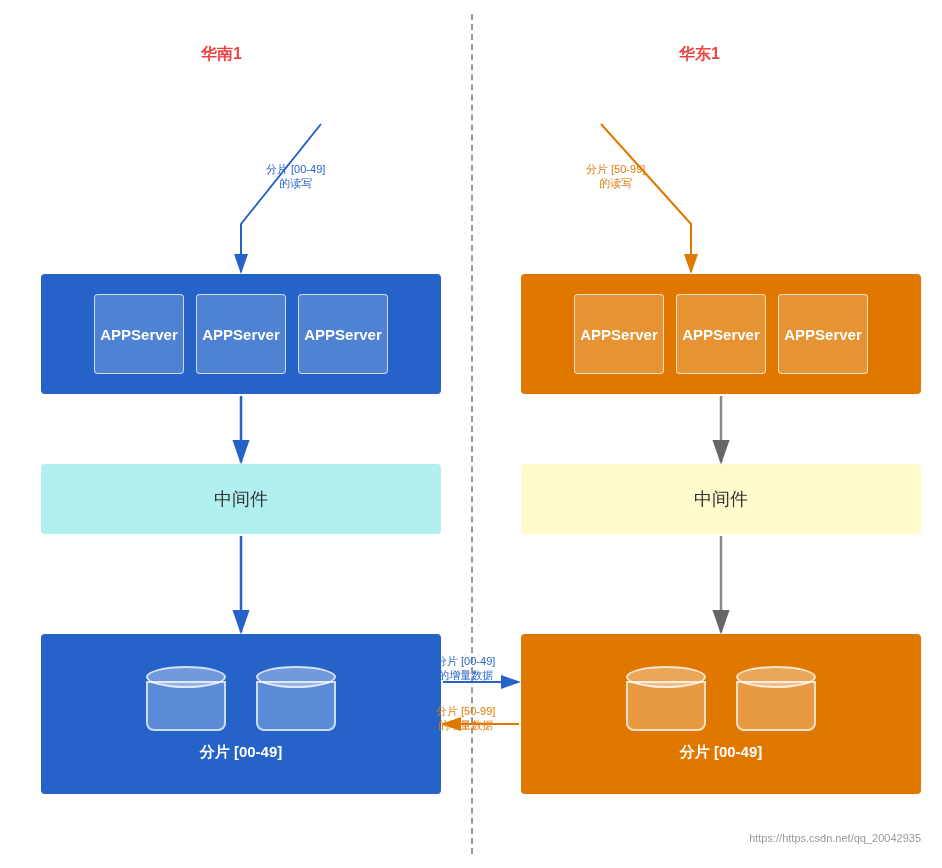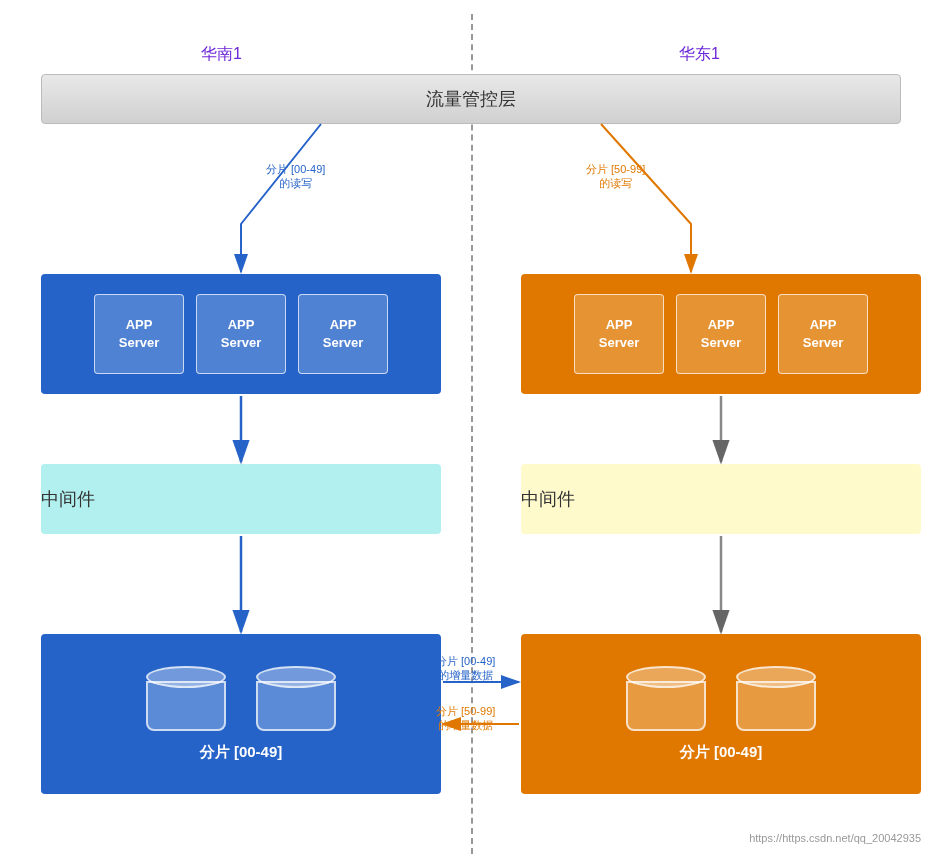--- a/index.html
+++ b/index.html
@@ -19,22 +19,22 @@
       height: 840px;
       position: relative;
       background: #fff;
     }
 
     
     .region-label {
       position: absolute;
       top: 30px;
       font-size: 16px;
-      color: #6d28d9;
-      font-weight: normal;
+      color: #ef4444;
+      font-weight: bold;
       text-align: center;
     }
     .region-label-left { left: 190px; }
     .region-label-right { left: 620px; margin-left: 48px; }
 
     
     .divider {
       position: absolute;
       top: 0;
       left: 460px;
@@ -88,36 +88,36 @@
     }
 
     
     .server-card {
       background: rgba(255,255,255,0.2);
       border: 1.5px solid rgba(255,255,255,0.7);
       border-radius: 4px;
       width: 90px;
       height: 80px;
       display: flex;
-      flex-direction: column;
+      flex-direction: row;
       align-items: center;
       justify-content: center;
       color: #fff;
-      font-size: 13px;
+      font-size: 15px;
       font-weight: bold;
       line-height: 1.4;
     }
 
     
     .middleware-box {
       position: absolute;
       border-radius: 4px;
       display: flex;
       align-items: center;
-      justify-content: flex-start;
+      justify-content: center;
     }
     .middleware-box-left {
       top: 450px;
       left: 30px;
       width: 400px;
       height: 70px;
       background: #B2EFEF;
     }
     .middleware-box-right {
       top: 450px;
@@ -223,23 +223,20 @@
 </head>
 <body>
 
 <div class="canvas">
 
   <div class="divider"></div>
 
   <div class="region-label region-label-left">华南1</div>
   <div class="region-label region-label-right">华东1</div>
 
-  <div class="traffic-layer">
-    <span class="traffic-layer-text">流量管控层</span>
-  </div>
 
   <div class="app-box app-box-left">
     <div class="server-card">
       <span>APP</span>
       <span>Server</span>
     </div>
     <div class="server-card">
       <span>APP</span>
       <span>Server</span>
     </div>

